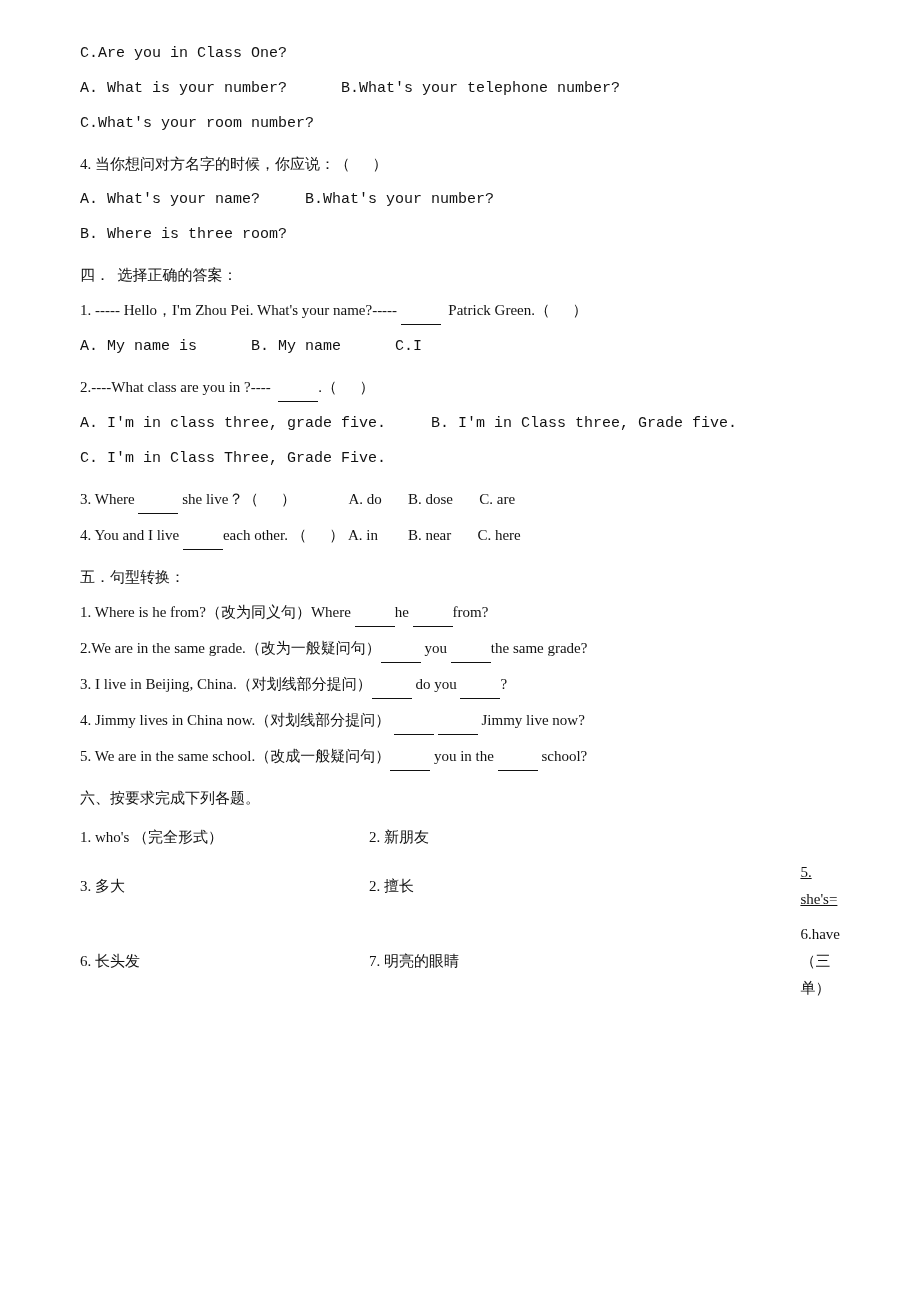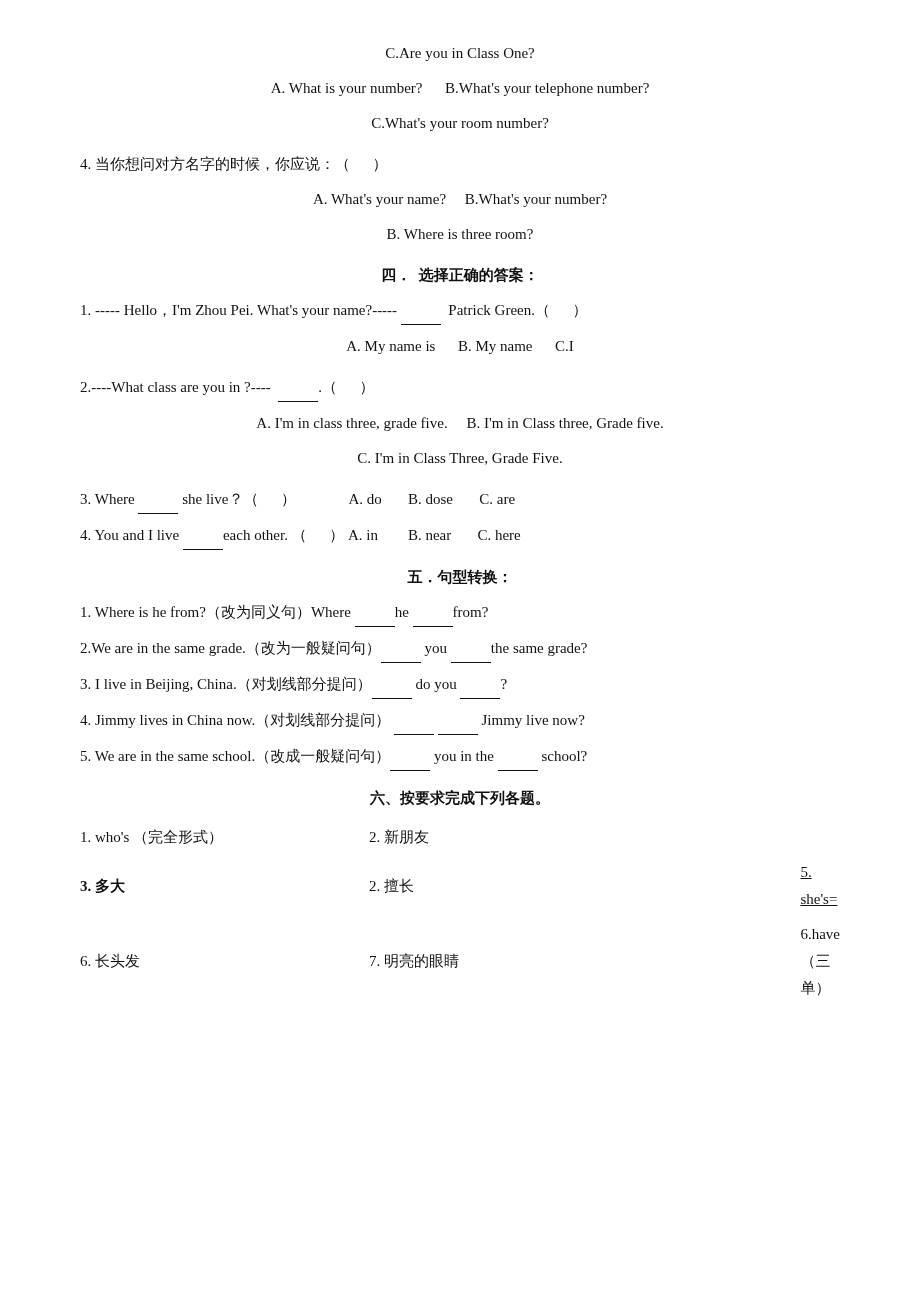--- a/index.html
+++ b/index.html
@@ -11,28 +11,26 @@
       background: #ffffff;
       font-family: "SimSun", "宋体", serif;
       font-size: 15px;
       color: #111111;
       width: 920px;
       min-height: 1302px;
       padding: 40px 80px 60px 80px;
       line-height: 1.8;
     }
     .section-title {
-      font-weight: bold;
+      font-weight: normal;
       margin-top: 18px;
       margin-bottom: 8px;
-      text-align: center;
     }
     .mono {
-      font-family: Liberation Serif, serif;
-      text-align: center;
+      font-family: Liberation Mono, monospace;
     }
     .blank {
       display: inline-block;
       min-width: 40px;
       border-bottom: 1px solid #111;
     }
     p {
       margin-bottom: 8px;
     }
     .gap {
@@ -80,21 +78,21 @@
 
   <p class="section-title gap">六、按要求完成下列各题。</p>
 
   <table style="width:100%; border-collapse: collapse; margin-bottom: 8px;">
     <tbody>
         <tr>
       <td style="width: 40%; padding: 4px 0;">1. who's （完全形式）</td>
       <td style="width: 60%; padding: 4px 0; margin-left: 39px;">2. 新朋友</td>
     </tr>
     <tr>
-      <td style="width: 20%; padding: 4px 0; font-weight: bold;">3. 多大</td>
+      <td style="width: 20%; padding: 4px 0;">3. 多大</td>
       <td style="width: 30%; padding: 4px 0;">2. 擅长</td>
       <td style="width: 50%; padding: 4px 0; text-decoration: underline;">5. she's=</td>
     </tr>
     <tr>
       <td style="width: 20%; padding: 4px 0;">6. 长头发</td>
       <td style="width: 30%; padding: 4px 0;">7. 明亮的眼睛</td>
       <td style="width: 50%; padding: 4px 0;">6.have（三单）</td>
     </tr>
   </tbody>
     </table>

